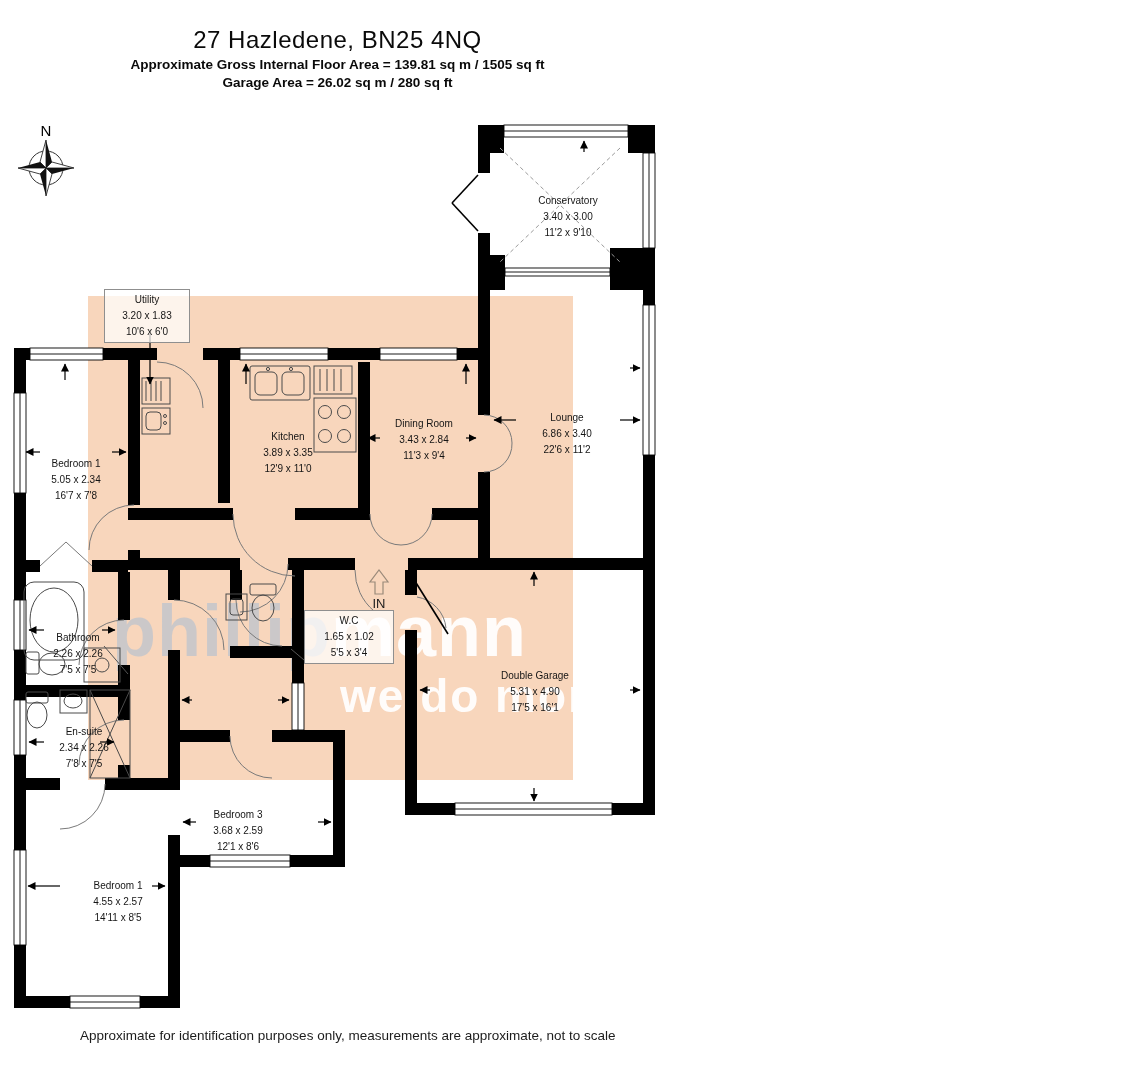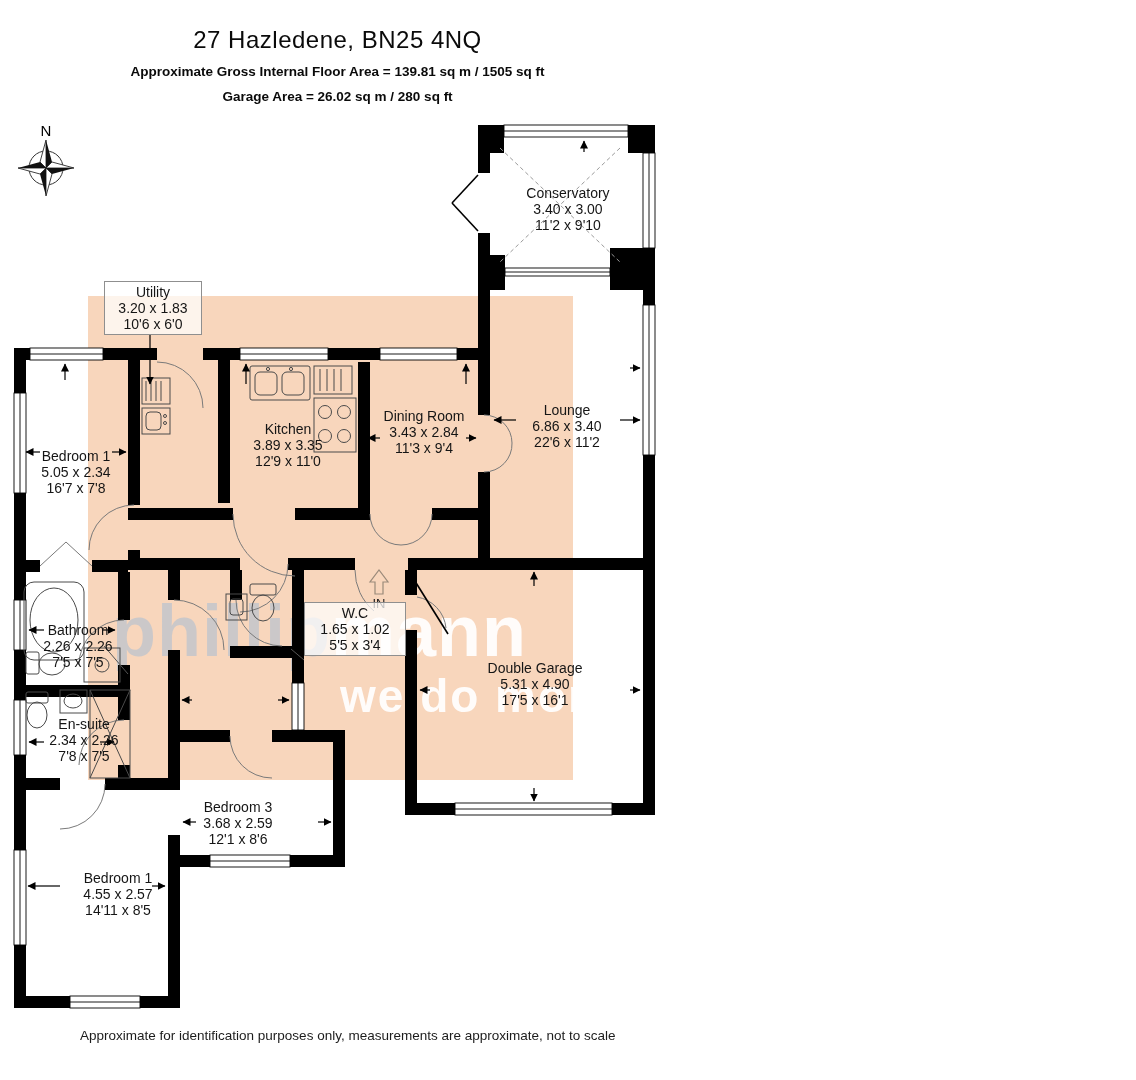--- a/index.html
+++ b/index.html
@@ -1,23 +1,23 @@
 <!DOCTYPE html>
 <html><head>
 <meta charset="utf-8">
 <style>
   html,body{margin:0;padding:0;background:#fff;}
   .page{position:relative;width:1136px;height:1080px;background:#ffffff;overflow:hidden;
         font-family:"Liberation Sans", sans-serif;color:#111;}
   svg{position:absolute;left:0;top:0;}
   .hdr{position:absolute;left:0;top:26px;width:675px;text-align:center;z-index:5;}
   .hdr .title{font-size:24px;font-weight:400;letter-spacing:.5px;color:#0a0a0a;}
-  .hdr .aline{font-size:13.5px;font-weight:bold;margin-top:10px;color:#0a0a0a;text-align:center;}
-  .rlabel{position:absolute;text-align:center;font-size:14px;line-height:16px;color:#151515;z-index:6;}
-  .rlabel.boxed{border:1px solid #8f8f8f;background:rgba(255,255,255,.72);padding:2px 7px;}
+  .hdr .aline{font-size:13.5px;font-weight:bold;margin-top:3px;color:#0a0a0a;text-align:center;}
+  .rlabel{position:absolute;text-align:center;font-size:10px;line-height:16px;color:#151515;z-index:6;margin-top:8px;}
+  .rlabel.boxed{border:1px solid #8f8f8f;background:rgba(255,255,255,.72);padding:2px 1px;}
   .footer{position:absolute;left:80px;top:1028px;font-size:13.5px;color:#1c1c1c;z-index:6;}
   .w{fill:#000;}
   .fx{fill:none;stroke:#4a4a4a;stroke-width:1;}
   .arc{fill:none;stroke:#7a7a7a;stroke-width:1;}
   .dim{stroke:#000;stroke-width:1.2;}
   .lead{stroke:#555;stroke-width:1;fill:none;}
 </style>
 </head>
 <body>
 

